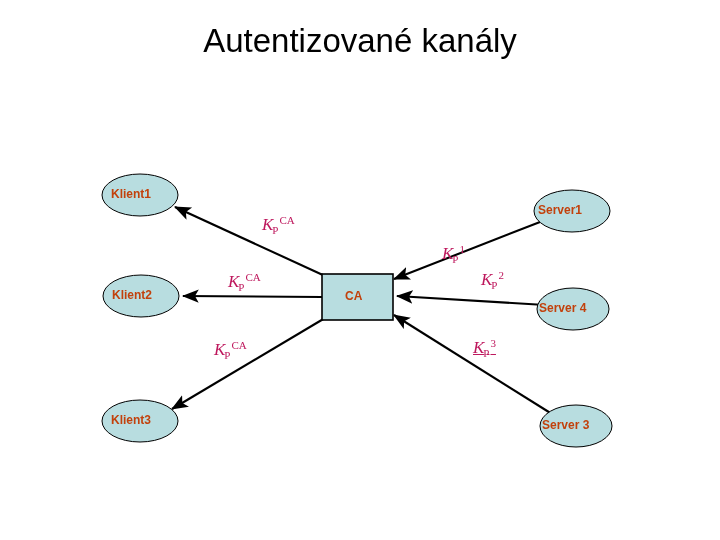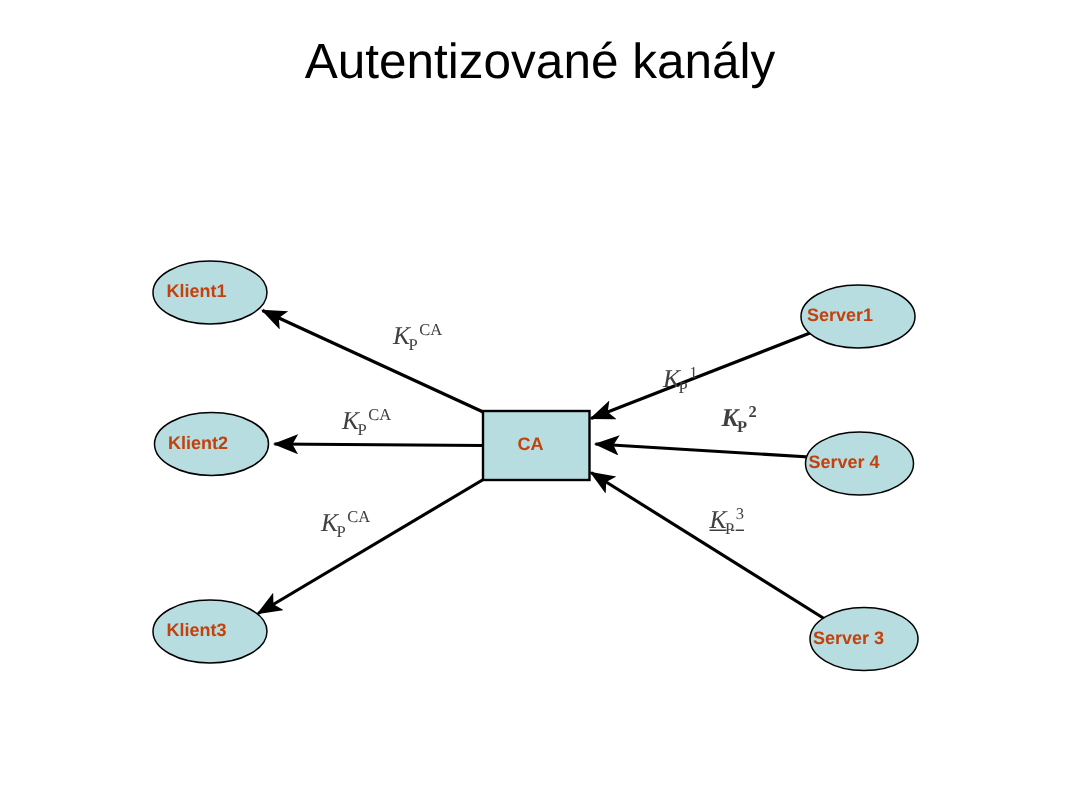--- a/index.html
+++ b/index.html
@@ -42,21 +42,21 @@
     color: #c2410c;
     white-space: nowrap;
     pointer-events: none;
     font-weight: bold;
   }
   .key-label {
     position: absolute;
     font-family: "Liberation Serif", serif;
     font-style: italic;
     font-size: 17px;
-    color: #404040;
+    color: #be185d;
     white-space: nowrap;
     line-height: 1;
   }
   .key-label .sub {
     font-size: 11px;
     font-style: normal;
     font-family: "Liberation Serif", serif;
     vertical-align: -0.35em;
     margin-left: -1px;
   }
@@ -120,21 +120,21 @@
   </div>
 
   <div class="key-label" style="left:214px; top:340px;">
     <span>K</span><span class="sub">P</span><span class="sup">CA</span>
   </div>
 
   <div class="key-label" style="left:442px; top:212px;margin-top:32px;">
     <span>K</span><span class="sub">P</span><span class="sup">1</span>
   </div>
 
-  <div class="key-label" style="left:481px; top:270px;font-weight:bold;">
+  <div class="key-label" style="left:481px; top:270px;">
     <span>K</span><span class="sub">P</span><span class="sup">2</span>
   </div>
 
   <div class="key-label" style="left:473px; top:338px;text-decoration:underline;">
     <span>K</span><span class="sub">P</span><span class="sup">3</span>
   </div>
 
 </div>
 
 </body></html>

